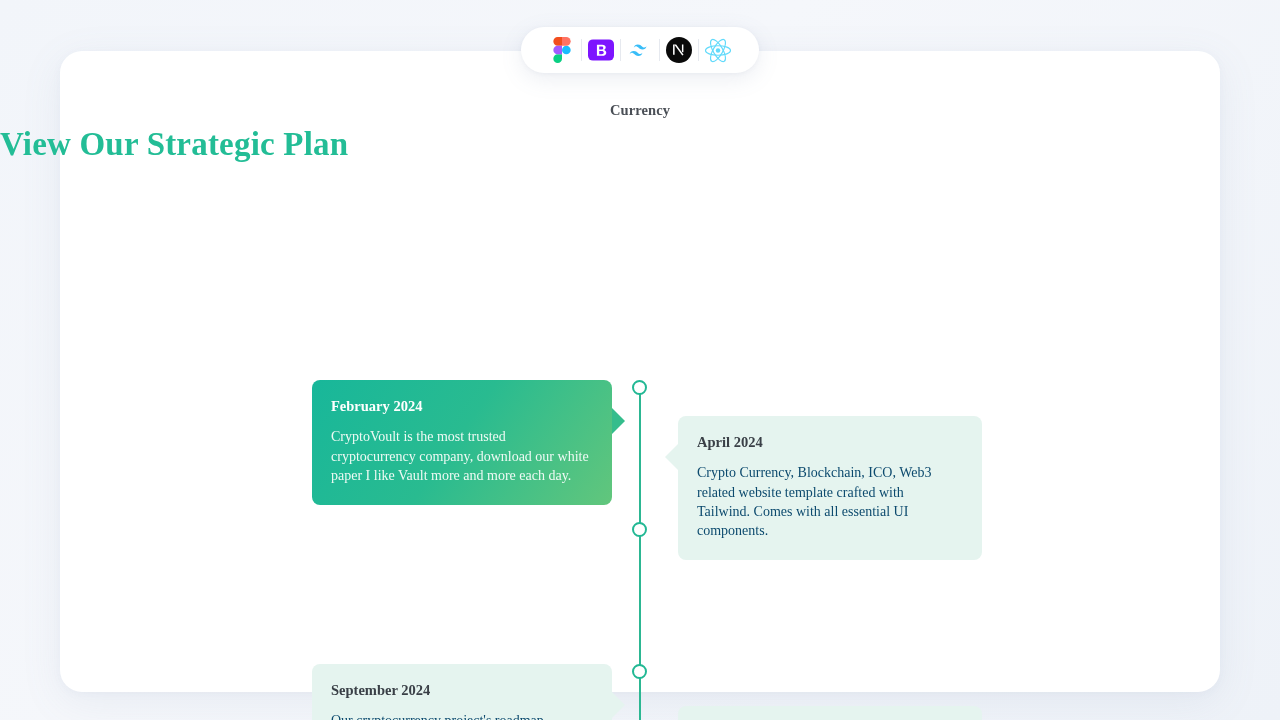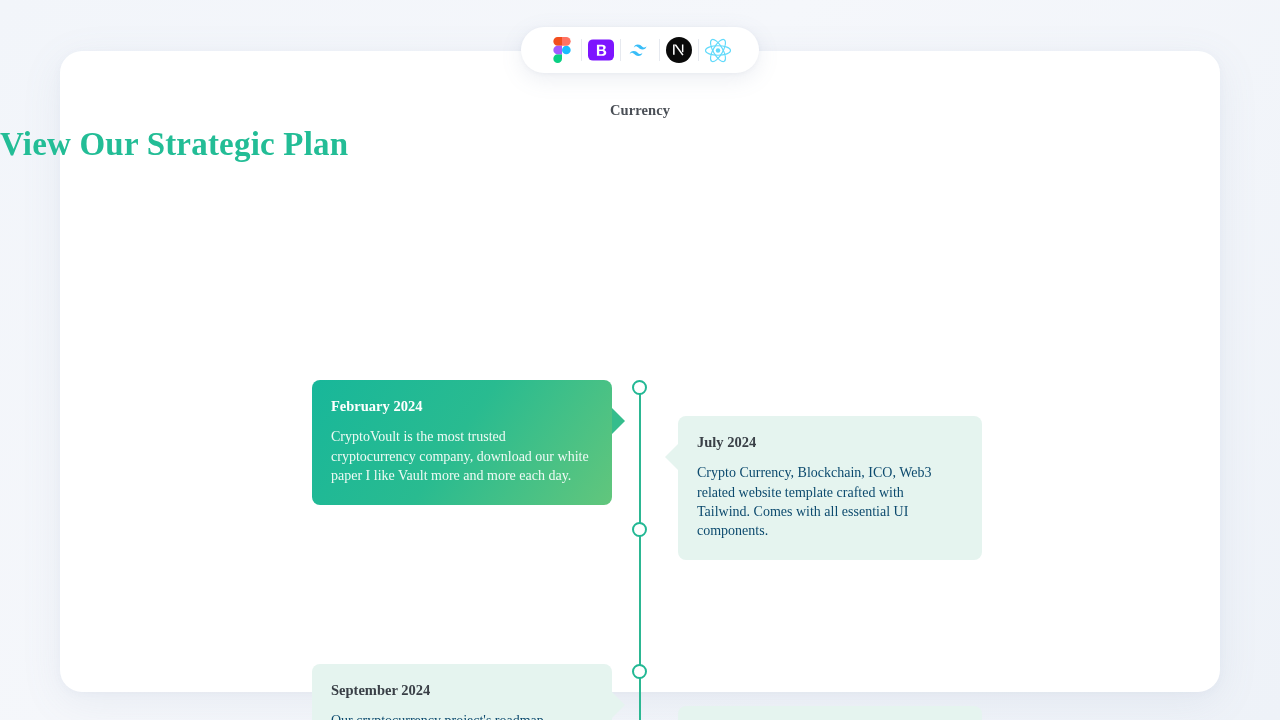--- a/index.html
+++ b/index.html
@@ -256,21 +256,21 @@
   <div class="dot dot-3"></div>
 
   <div class="card card-left card-accent card-feb">
     <div class="notch notch-right"></div>
     <div class="card-date">February 2024</div>
     <div class="card-body">CryptoVoult is the most trusted cryptocurrency company, download our white paper I like Vault more and more each day.</div>
   </div>
 
   <div class="card card-right card-plain card-apr">
     <div class="notch notch-left"></div>
-    <div class="card-date">July 2024</div>
+    <div class="card-date">April 2024</div>
     <div class="card-body">Crypto Currency, Blockchain, ICO, Web3 related website template crafted with Tailwind. Comes with all essential UI components.</div>
   </div>
 
   <div class="card card-left card-plain card-aug">
     <div class="notch notch-right"></div>
     <div class="card-date">September 2024</div>
     <div class="card-body">Our cryptocurrency project's roadmap outlines our strategic approach to achieving objectives and milestones.</div>
   </div>
 
   <div class="card card-right card-plain card-dec">

